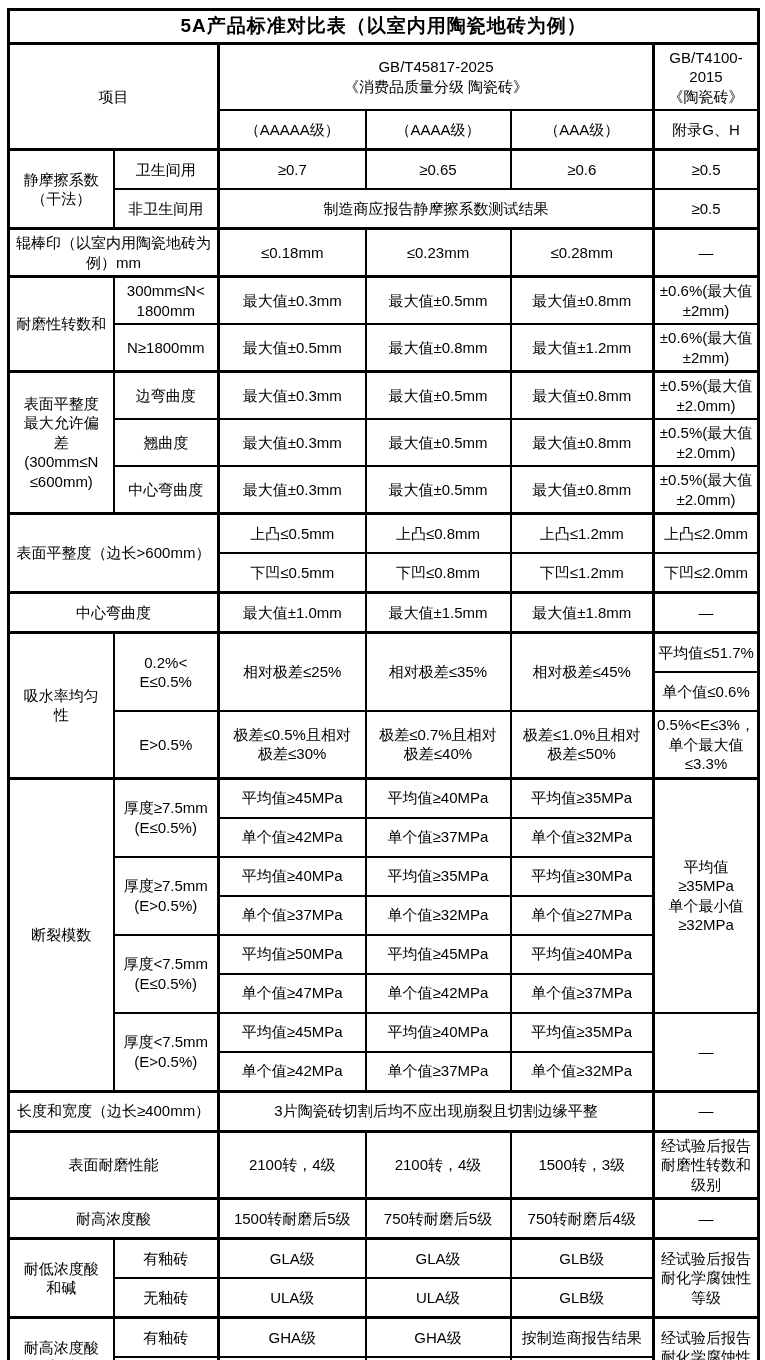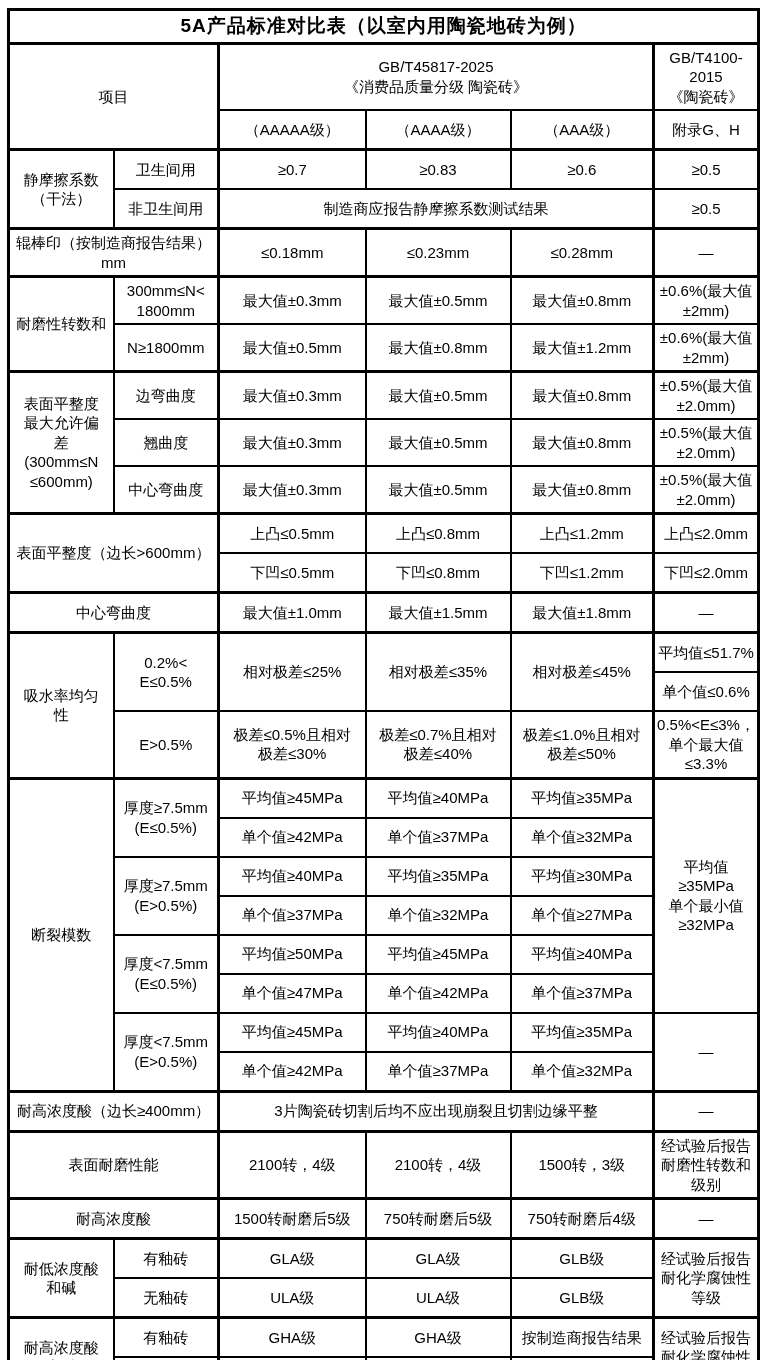--- a/index.html
+++ b/index.html
@@ -81,31 +81,31 @@
           <td class="c2">（AAAAA级）</td>
           <td class="c3">（AAAA级）</td>
           <td class="c4">（AAA级）</td>
           <td class="c5">附录G、H</td>
         </tr>
         <tr class="sec">
           <td rowspan="2" class="c0">静摩擦系数
 （干法）</td>
           <td class="c1">卫生间用</td>
           <td class="c2">≥0.7</td>
-          <td class="c3">≥0.83</td>
+          <td class="c3">≥0.65</td>
           <td class="c4">≥0.6</td>
           <td class="c5">≥0.5</td>
         </tr>
         <tr>
           <td class="c1">非卫生间用</td>
           <td colspan="3" class="c2">制造商应报告静摩擦系数测试结果</td>
           <td class="c5">≥0.5</td>
         </tr>
         <tr class="sec">
-          <td colspan="2" class="c0">辊棒印（按制造商报告结果）mm</td>
+          <td colspan="2" class="c0">辊棒印（以室内用陶瓷地砖为例）mm</td>
           <td class="c2">≤0.18mm</td>
           <td class="c3">≤0.23mm</td>
           <td class="c4">≤0.28mm</td>
           <td class="c5">—</td>
         </tr>
         <tr class="sec">
           <td rowspan="2" class="c0">耐磨性转数和</td>
           <td class="c1">300mm≤N&lt;
 1800mm</td>
           <td class="c2">最大值±0.3mm</td>
@@ -243,21 +243,21 @@
           <td class="c3">平均值≥40MPa</td>
           <td class="c4">平均值≥35MPa</td>
           <td rowspan="2" class="c5">—</td>
         </tr>
         <tr>
           <td class="c2">单个值≥42MPa</td>
           <td class="c3">单个值≥37MPa</td>
           <td class="c4">单个值≥32MPa</td>
         </tr>
         <tr class="sec">
-          <td colspan="2" class="c0">耐高浓度酸（边长≥400mm）</td>
+          <td colspan="2" class="c0">长度和宽度（边长≥400mm）</td>
           <td colspan="3" class="c2">3片陶瓷砖切割后均不应出现崩裂且切割边缘平整</td>
           <td class="c5">—</td>
         </tr>
         <tr class="sec">
           <td colspan="2" class="c0">表面耐磨性能</td>
           <td class="c2">2100转，4级</td>
           <td class="c3">2100转，4级</td>
           <td class="c4">1500转，3级</td>
           <td class="c5">经试验后报告
 耐磨性转数和

